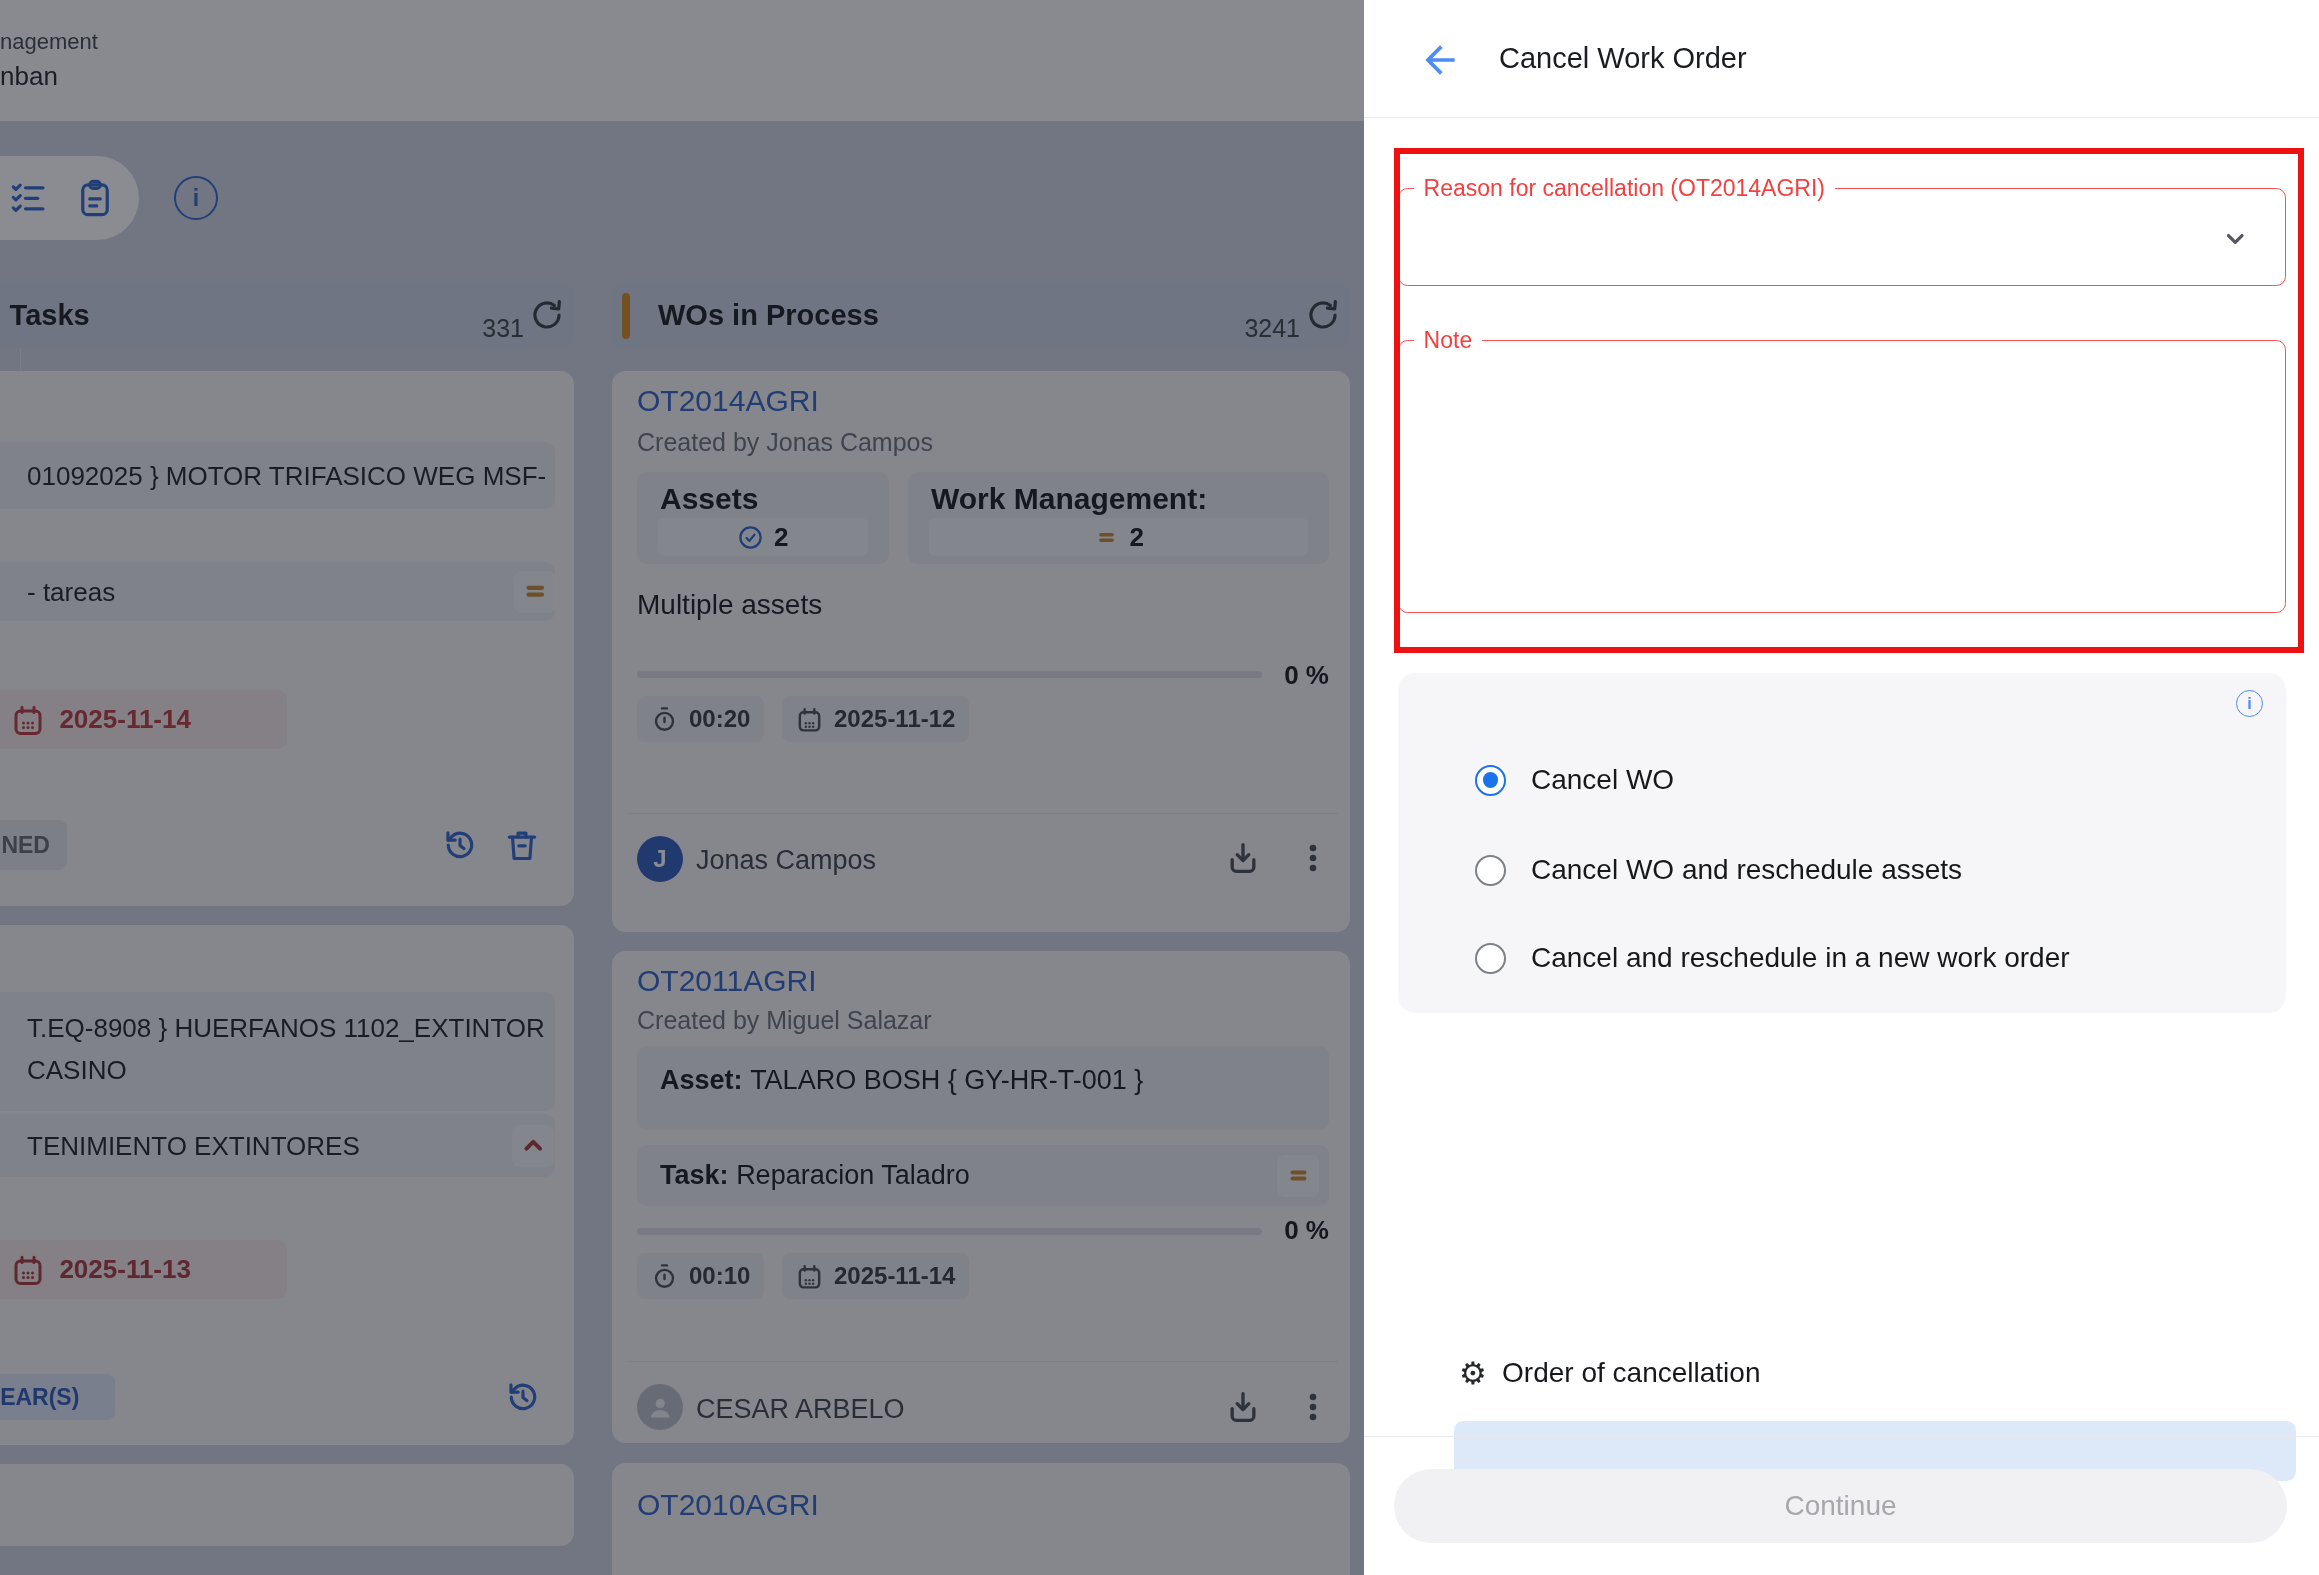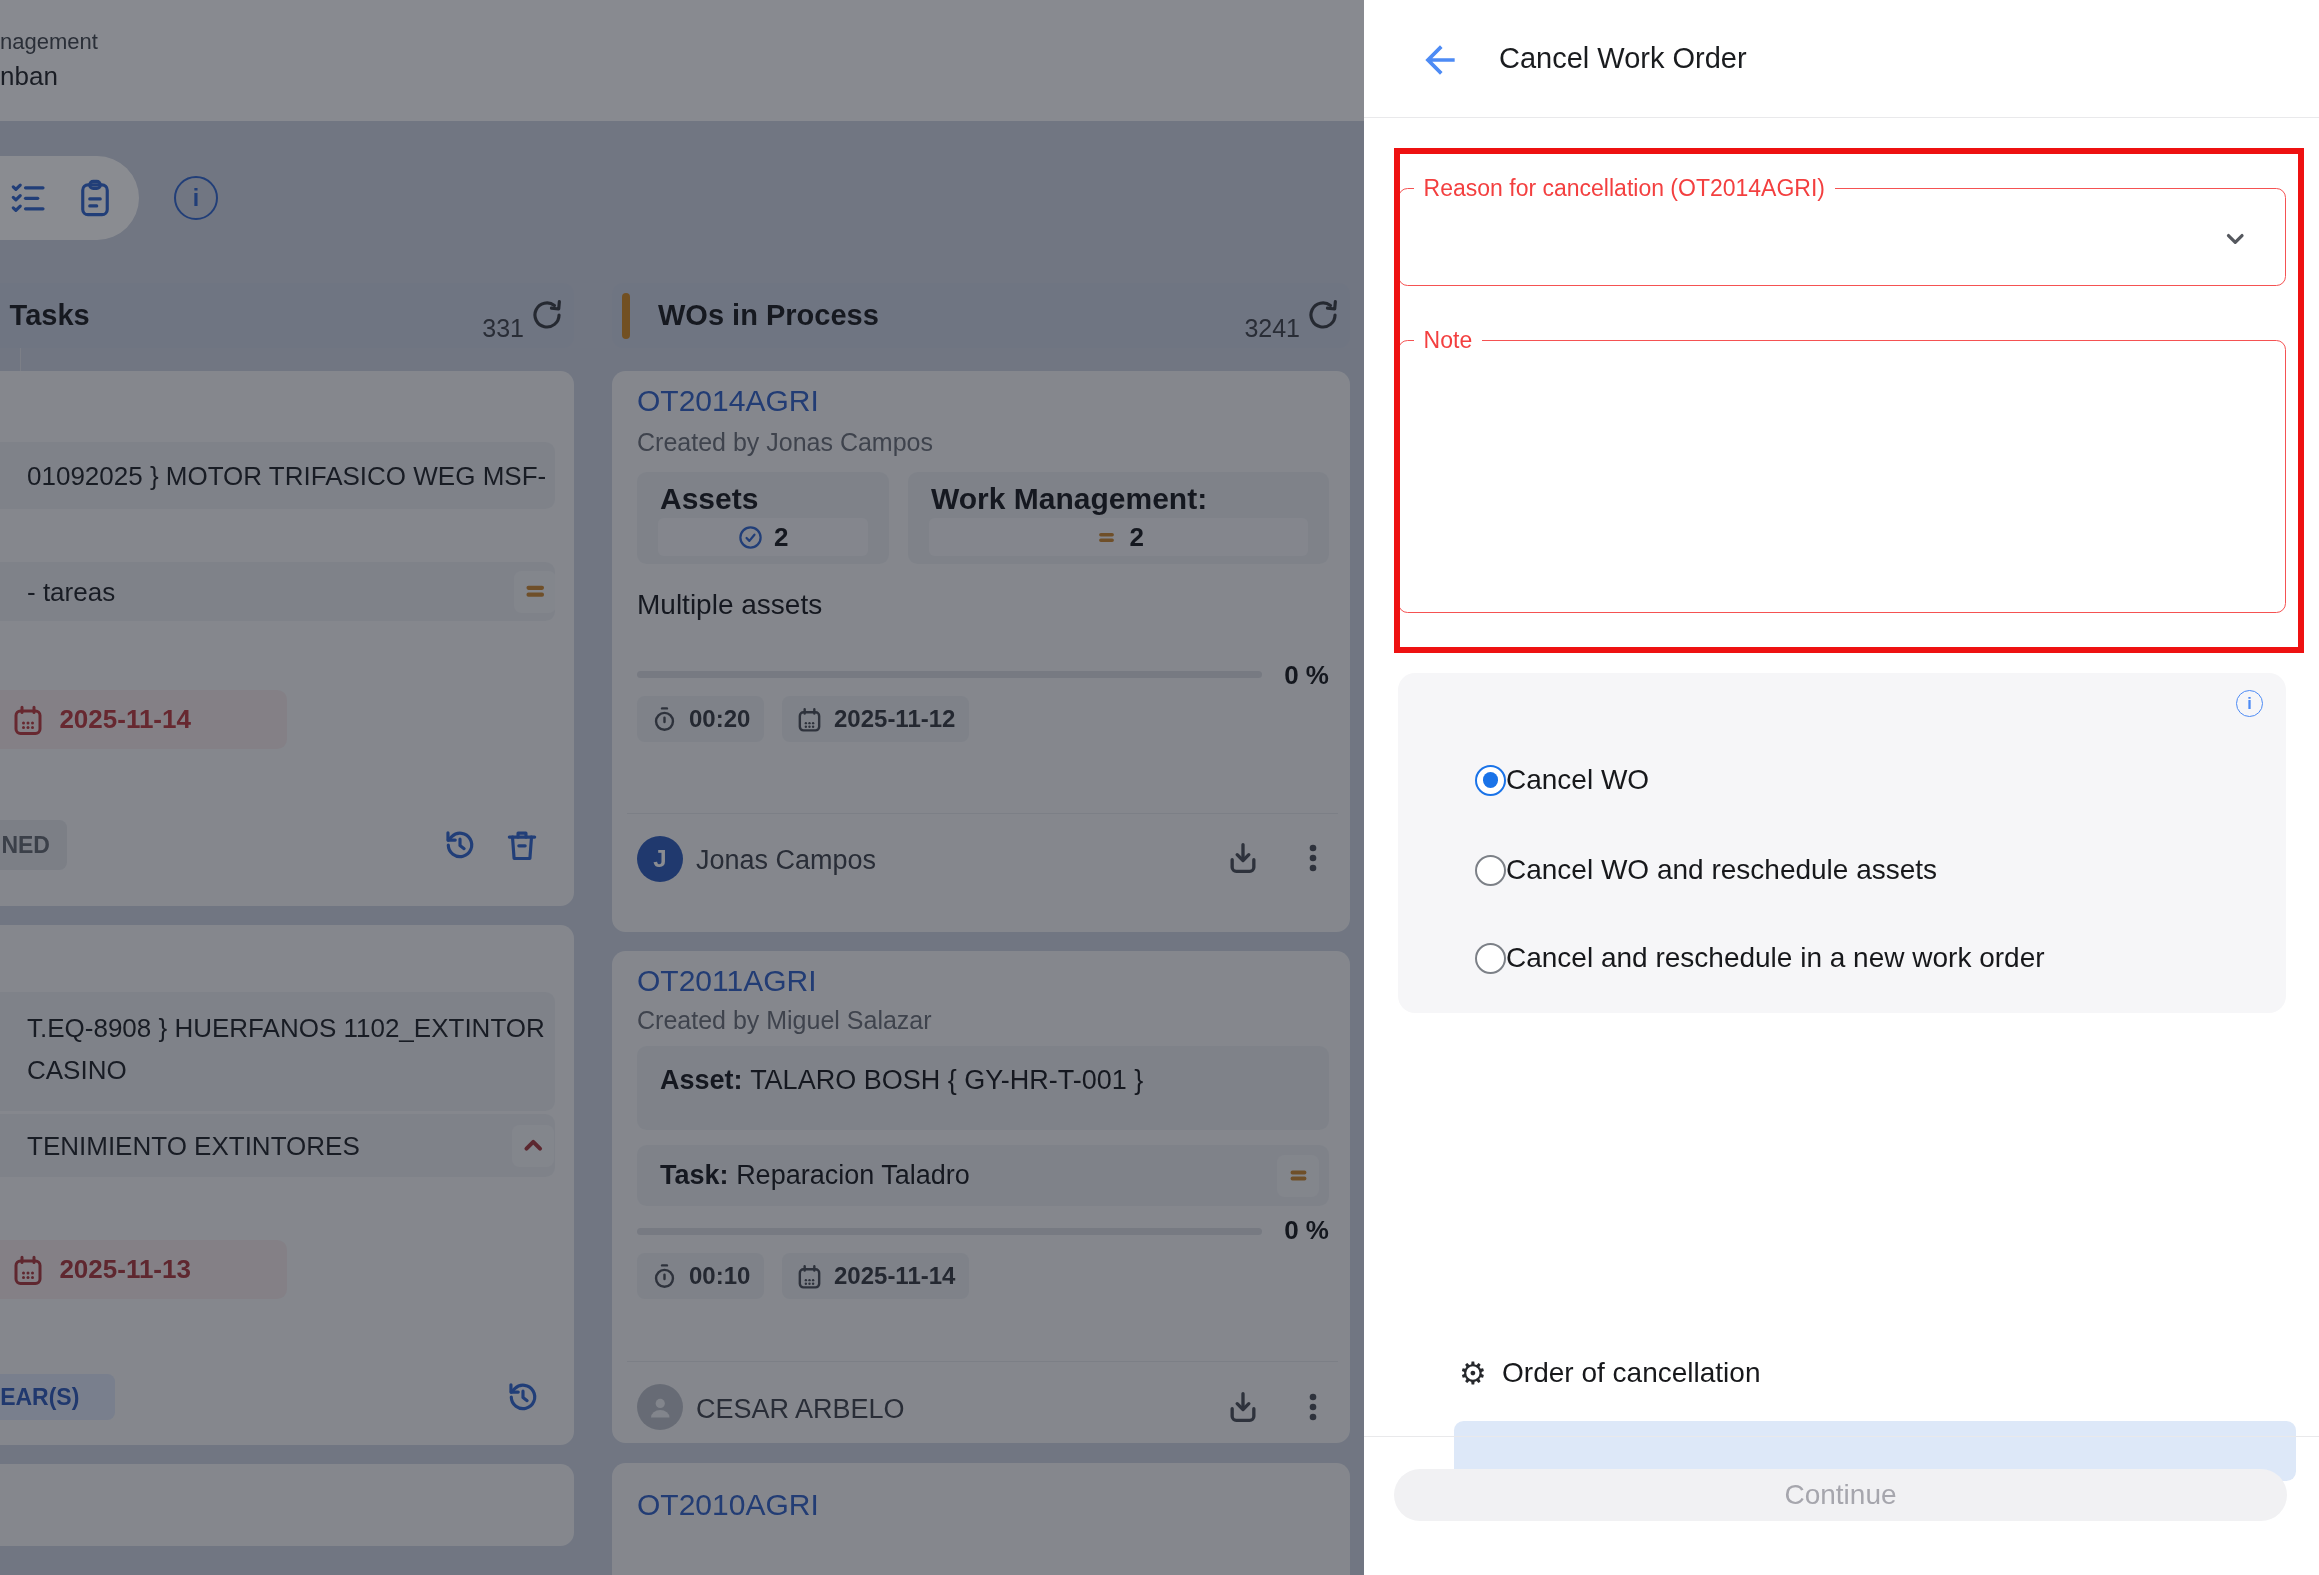--- a/index.html
+++ b/index.html
@@ -79,29 +79,29 @@
   .field{position:absolute;left:34px;width:888px;border:1.9px solid #f55252;border-radius:9.6px;
          box-sizing:border-box;background:#fff;}
   .flabel{position:absolute;font-size:23px;color:#f33f3f;background:#fff;padding:0 9.6px;white-space:nowrap;z-index:2;}
   .fchev{position:absolute;color:#55585e;}
 
   .typecard{position:absolute;left:34px;top:673px;width:888px;height:340px;background:#f6f6f8;border-radius:17px;}
   .tc-head{position:absolute;left:61px;top:684px;display:flex;align-items:center;gap:15.3px;}
   .tc-title{font-size:28px;font-weight:500;color:#17181b;white-space:nowrap;}
   .gear{font-size:31px;color:#26282c;line-height:1;}
   .opt-sel-bg{position:absolute;left:56px;top:748px;width:842px;height:60px;background:#dde8f8;border-radius:9.6px;}
-  .opt{position:absolute;left:77px;display:flex;align-items:center;cursor:pointer;}
+  .opt{position:absolute;left:77px;display:flex;align-items:center;gap:25px;cursor:pointer;}
   .radio{width:31px;height:31px;border-radius:50%;border:2.9px solid #7c8087;box-sizing:border-box;
          display:flex;align-items:center;justify-content:center;background:#fff;}
   .radio.sel{border-color:#1a73e8;}
   .radio .dot{width:15.3px;height:15.3px;border-radius:50%;background:#1a73e8;}
   .opt-label{font-size:28px;color:#17181b;white-space:nowrap;}
 
   .p-fdiv{position:absolute;left:0;top:1436px;width:956px;height:1px;background:#e9e9eb;}
-  .continue{position:absolute;left:30px;top:1469px;width:893px;height:52px;border-radius:37px;
+  .continue{position:absolute;left:30px;top:1469px;width:893px;height:74px;border-radius:37px;
             background:#f1f1f3;display:flex;align-items:center;justify-content:center;
             font-size:28px;font-weight:500;color:#a6a6ad;}
 </style>
 </head>
 <body>
 
 <div class="stage">
 
   <div class="board">
     <div class="topbar">

